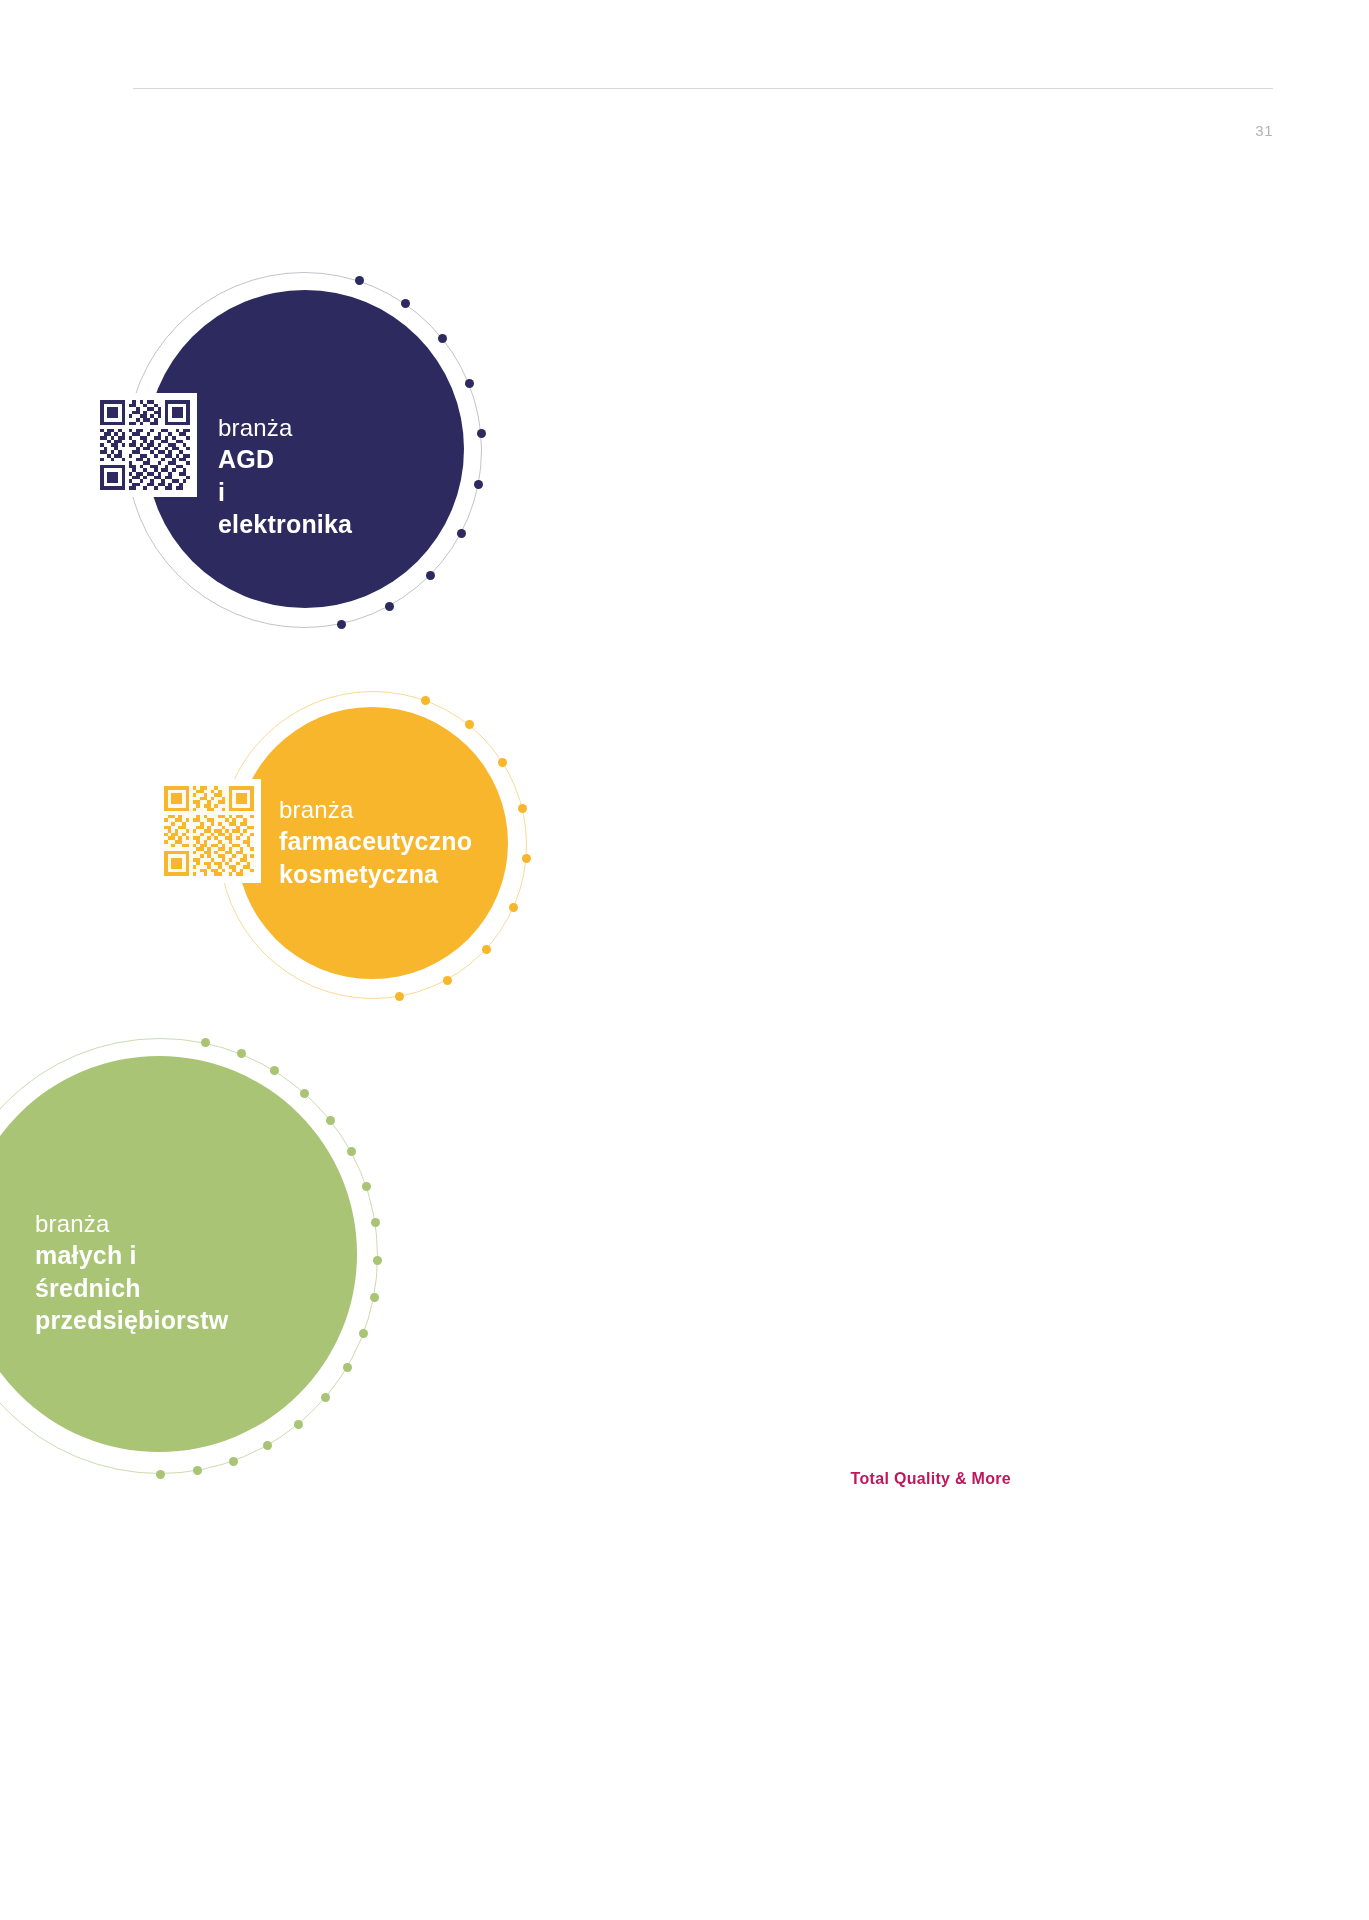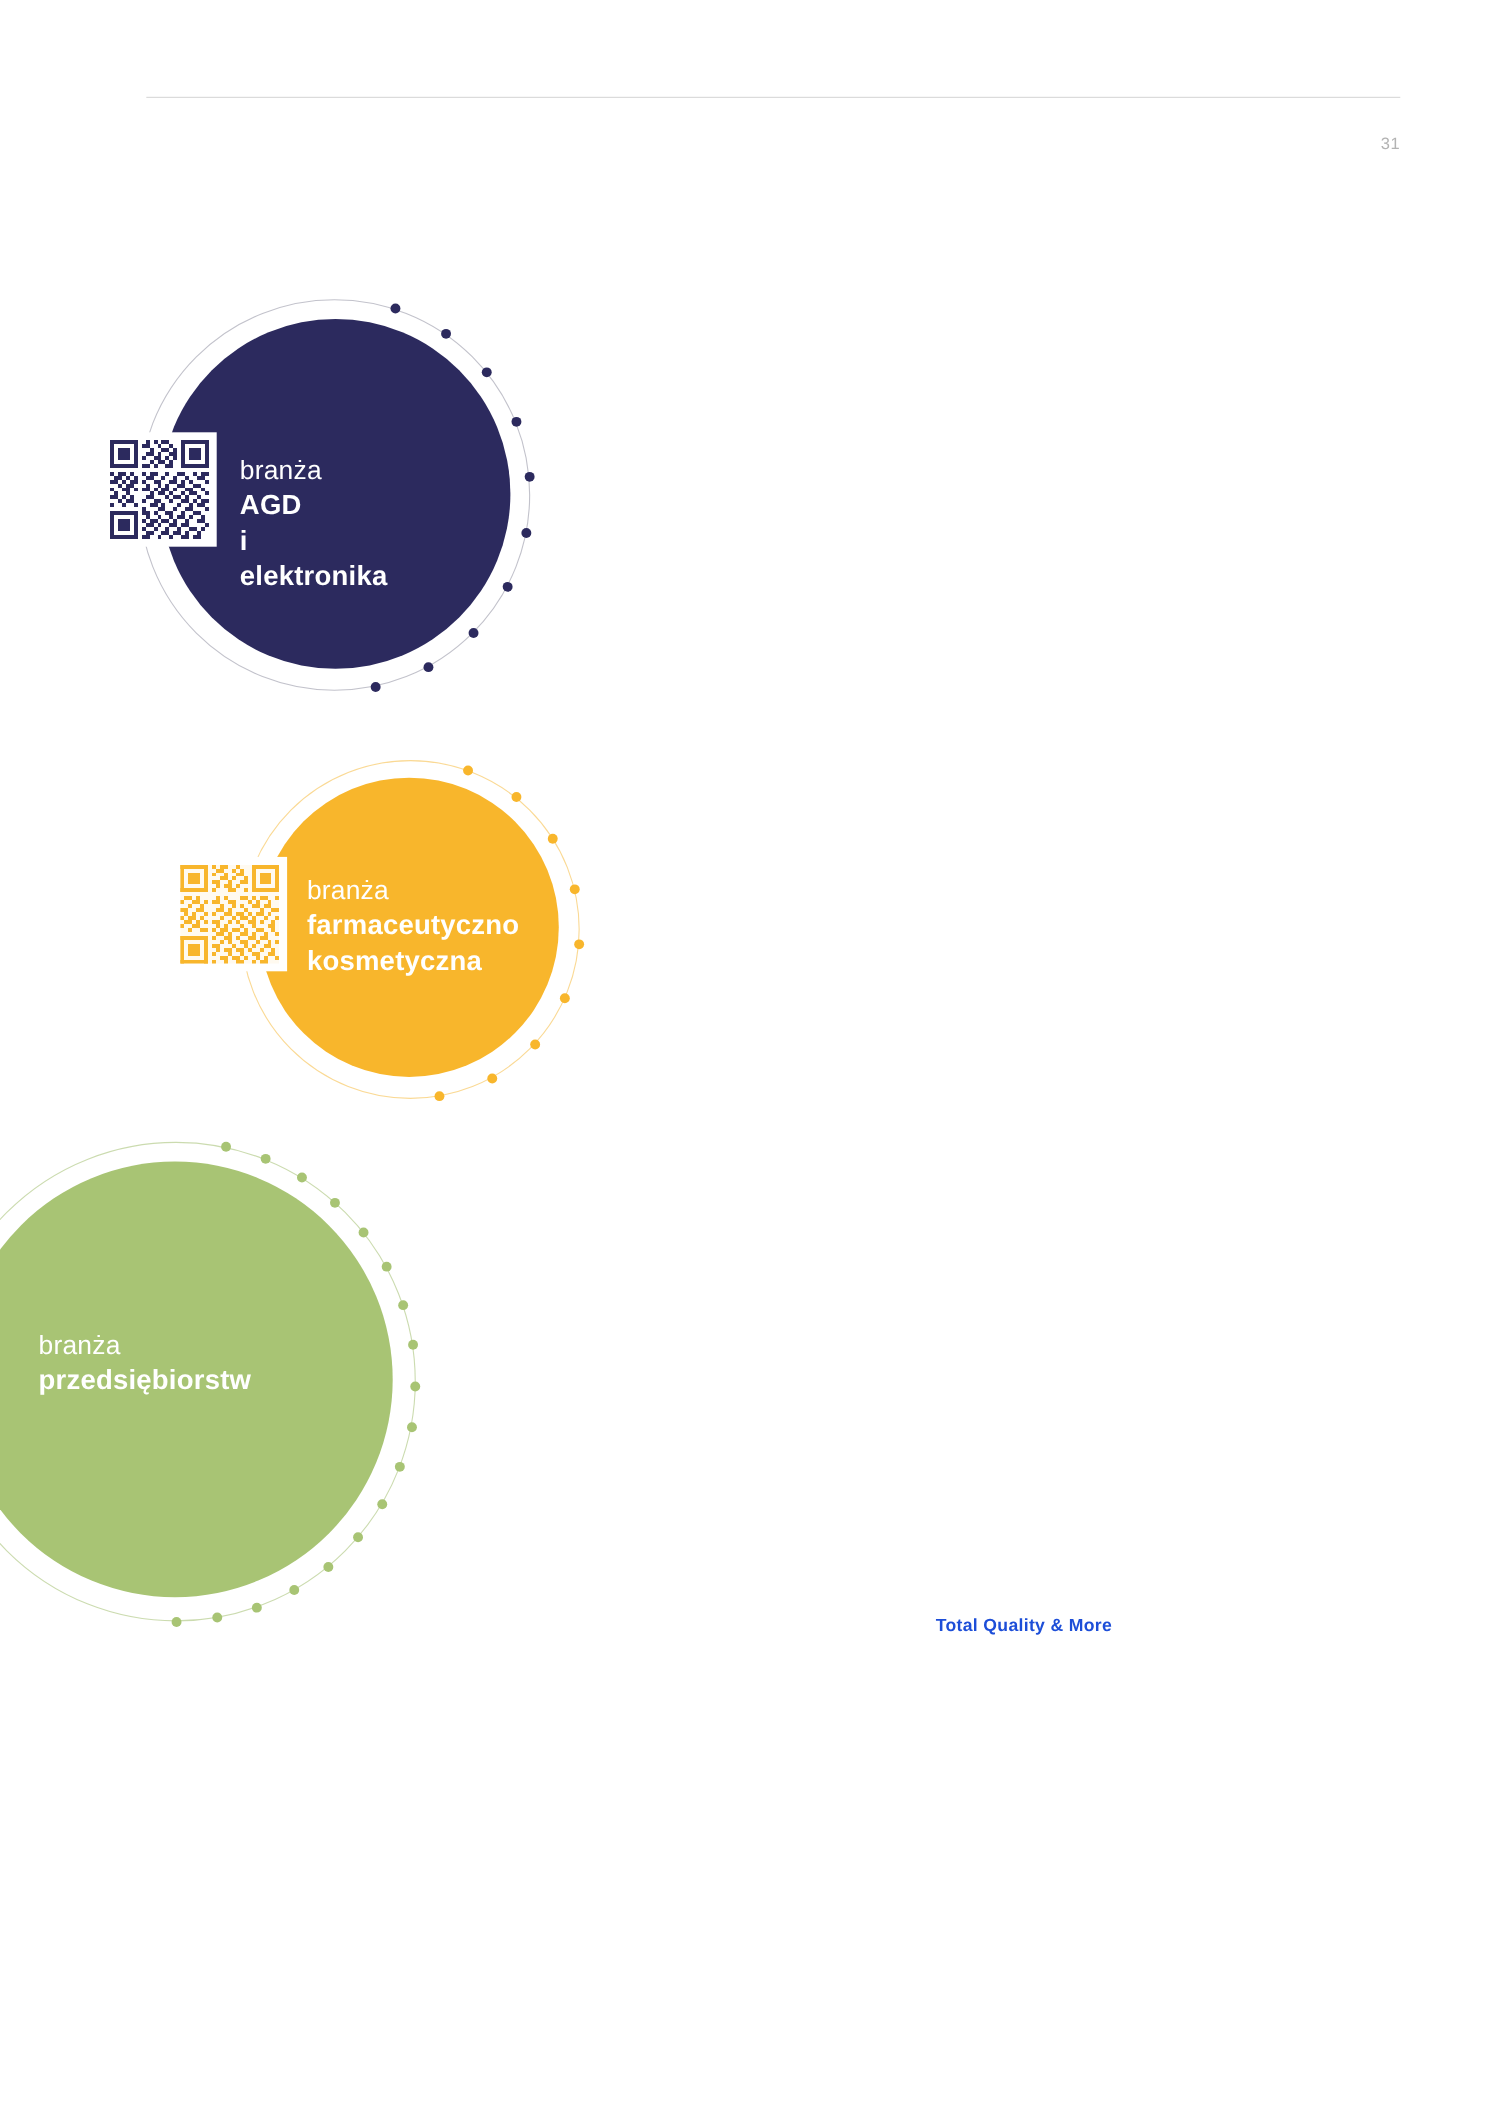--- a/index.html
+++ b/index.html
@@ -107,21 +107,21 @@
     left:-58px; top:1038px; width:434px; height:434px;
   }
   #sec-sme .disc-caption{ left:35px; top:1208px; }
 
   
   .footer-brand{
     position:absolute;
     right:358px; bottom:432px;
     font-size:16px;
     font-weight:700;
-    color:#1d4ed8;
+    color:#be185d;
     letter-spacing:.3px;
     margin-left:16px;
   }
 </style>
 </head>
 <body>
 
 <div class="header-rule"></div>
 <div class="page-number">31</div>
 
@@ -489,20 +489,21 @@
     <div class="dot" style="background: rgb(248, 182, 44); left: 442.572px; top: 975.516px;"></div>
     <div class="dot" style="background: rgb(248, 182, 44); left: 395.242px; top: 992.16px;"></div>
   </div>
 
 <div class="section" id="sec-sme">
   <div class="ring green"></div>
   <div class="disc"></div>
 
   <div class="disc-caption">
     <div class="light">branża</div>
+    <div class="strong">małych i średnich</div>
     <div class="strong">przedsiębiorstw</div>
   </div>
 
 <div class="dot" style="background: rgb(168, 196, 116); left: 200.825px; top: 1038.26px;"></div>
     <div class="dot" style="background: rgb(168, 196, 116); left: 236.749px; top: 1049.21px;"></div>
     <div class="dot" style="background: rgb(168, 196, 116); left: 270.262px; top: 1066.15px;"></div>
     <div class="dot" style="background: rgb(168, 196, 116); left: 300.37px; top: 1088.6px;"></div>
     <div class="dot" style="background: rgb(168, 196, 116); left: 326.178px; top: 1115.88px;"></div>
     <div class="dot" style="background: rgb(168, 196, 116); left: 346.922px; top: 1147.18px;"></div>
     <div class="dot" style="background: rgb(168, 196, 116); left: 361.985px; top: 1181.59px;"></div>

